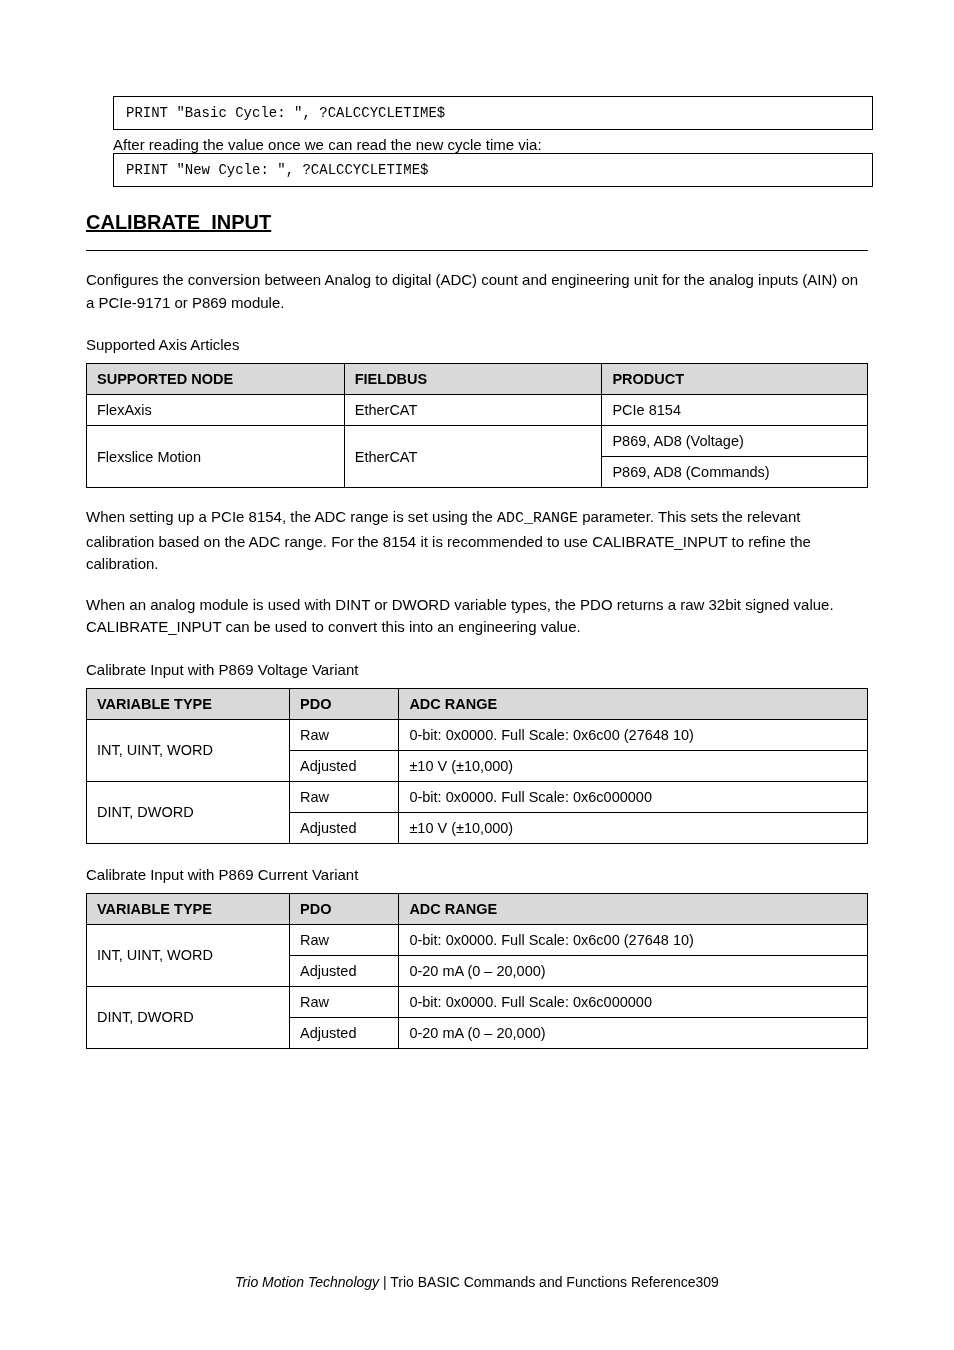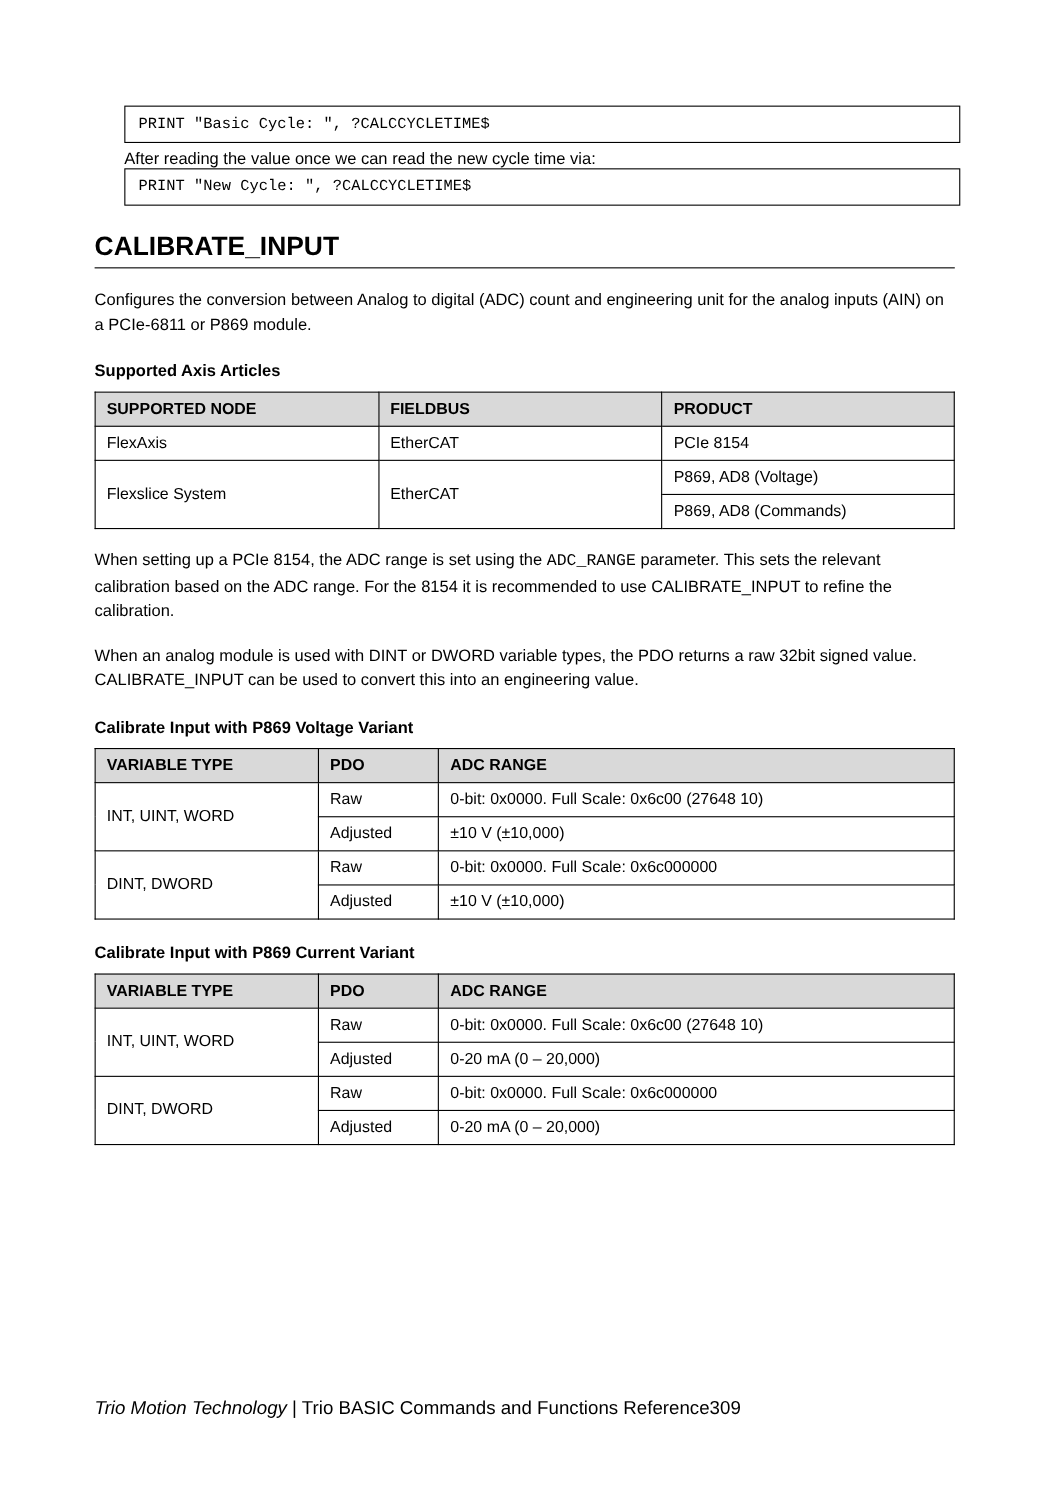--- a/index.html
+++ b/index.html
@@ -21,36 +21,37 @@
       font-family: "Courier New", monospace;
       font-size: 14px;
       margin-bottom: 6px;
     }
     .after-value {
       margin-left: 27px;
       margin-top: 6px;
       margin-bottom: 0;
     }
     .section-title {
-      font-size: 24px;
+      font-size: 20px;
       font-weight: bold;
       margin-top: 24px;
-      margin-bottom: 4px;
+      margin-bottom: 16px;
+      text-decoration: underline;
     }
     .section-rule {
       border: none;
       border-top: 1px solid #000;
       margin-bottom: 18px;
     }
     .para {
       margin-bottom: 18px;
       line-height: 1.5;
     }
     .table-caption {
-      font-weight: bold;
+      font-weight: normal;
       margin-top: 22px;
       margin-bottom: 10px;
     }
     table {
       border-collapse: collapse;
       width: 100%;
       margin-bottom: 18px;
       border-radius: 18px;
     }
     th, td {
@@ -72,40 +73,40 @@
     .t2 col.c3 { width: 60%; }
     .t3 col.c1 { width: 26%; }
     .t3 col.c2 { width: 14%; }
     .t3 col.c3 { width: 60%; }
     .footer {
       position: absolute;
       left: 86px;
       right: 86px;
       bottom: 60px;
       display: flex;
-      justify-content: flex-start;
-      font-size: 17px;
+      justify-content: center;
+      font-size: 14px;
     }
     .mono { font-family: Liberation Mono, monospace; }
   </style>
 </head>
 <body>
 
 <div class="code-box">
   <span>PRINT "Basic Cycle: ", ?CALCCYCLETIME$</span>
 </div>
 <div class="after-value">After reading the value once we can read the new cycle time via:</div>
 <div class="code-box">
   <span>PRINT "New Cycle: ", ?CALCCYCLETIME$</span>
 </div>
 
 <div class="section-title">CALIBRATE_INPUT</div>
 <hr class="section-rule">
 
-<p class="para">Configures the conversion between Analog to digital (ADC) count and engineering unit for the analog inputs (AIN) on a PCIe-6811 or P869 module.</p>
+<p class="para">Configures the conversion between Analog to digital (ADC) count and engineering unit for the analog inputs (AIN) on a PCIe-9171 or P869 module.</p>
 
 <div class="table-caption">Supported Axis Articles</div>
 <table class="t1">
   <colgroup>
       <col class="c1">
       <col class="c2">
       <col class="c3">
     </colgroup>
   <thead>
     <tr>
@@ -114,21 +115,21 @@
       <th>PRODUCT</th>
     </tr>
   </thead>
   <tbody>
     <tr>
       <td>FlexAxis</td>
       <td>EtherCAT</td>
       <td>PCIe 8154</td>
     </tr>
     <tr>
-      <td rowspan="2">Flexslice System</td>
+      <td rowspan="2">Flexslice Motion</td>
       <td rowspan="2">EtherCAT</td>
       <td>P869, AD8 (Voltage)</td>
     </tr>
     <tr>
       <td>P869, AD8 (Commands)</td>
     </tr>
   </tbody>
 </table>
 
 <p class="para">

